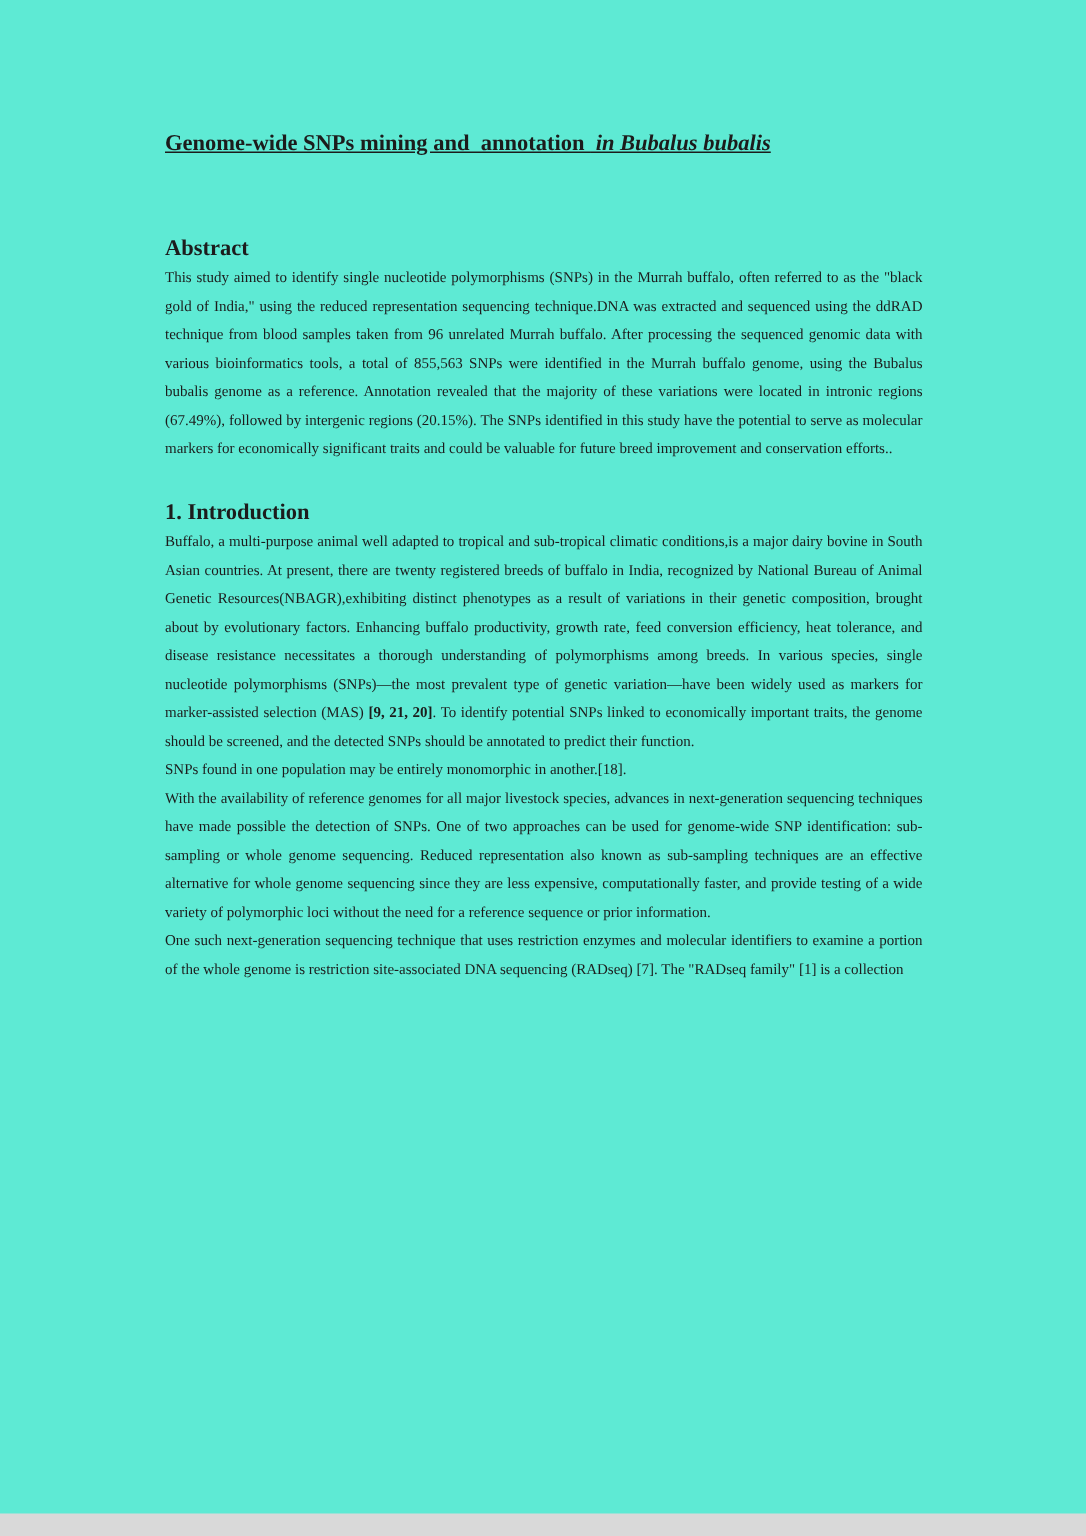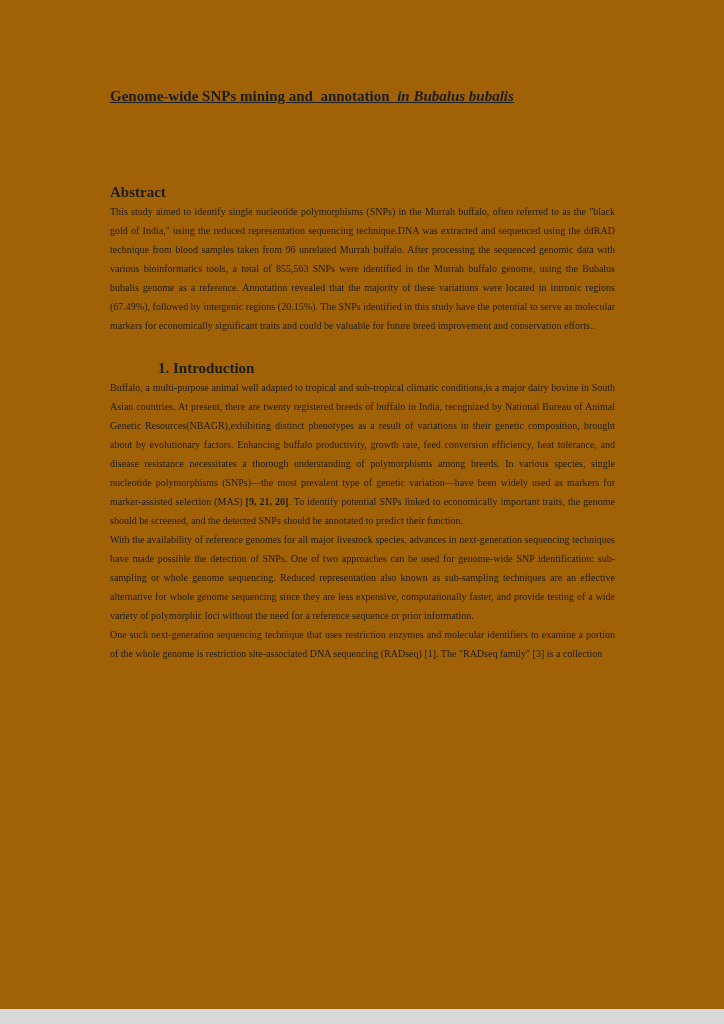--- a/index.html
+++ b/index.html
@@ -1,20 +1,20 @@
 <!DOCTYPE html>
 <html><head>
 <meta charset="utf-8">
 <style>
   html, body { margin: 0; padding: 0; background: #ffffff; }
   .page {
     position: relative;
     width: 724px;
     height: 1024px;
-    background: #a16207;
+    background: #5eead4;
     overflow: hidden;
     font-family: "Liberation Serif", serif;
     color: #1c1c1c;
   }
   .content {
     position: absolute;
     top: 0;
     left: 110px;
     width: 505px;
   }
@@ -26,22 +26,22 @@
     text-decoration: underline;
     white-space: pre-wrap;
   }
   .paper-title .title-italic { font-style: italic; }
   .heading {
     font-size: 15px;
     font-weight: bold;
     line-height: 19px;
     margin: 0;
   }
-  .abstract-heading { margin-top: 77px; }
-  .intro-heading { margin-top: 24px; margin-left: 48px; }
+  .abstract-heading { margin-top: 51px; }
+  .intro-heading { margin-top: 24px; }
   p.body-text {
     margin: 0;
     font-size: 10px;
     line-height: 19px;
     text-align: justify;
   }
   .keywords-line { margin-top: 21px; }
   .bold-inline { font-weight: bold; }
   .bottom-bar {
     position: absolute;
@@ -62,21 +62,22 @@
 
     <h2 class="heading abstract-heading">Abstract</h2>
 
     <p class="body-text">This study aimed to identify single nucleotide polymorphisms (SNPs) in the Murrah buffalo, often referred to as the "black gold of India," using the reduced representation sequencing technique.DNA was extracted and sequenced using the ddRAD technique from blood samples taken from 96 unrelated Murrah buffalo. After processing the sequenced genomic data with various bioinformatics tools, a total of 855,563 SNPs were identified in the Murrah buffalo genome, using the Bubalus bubalis genome as a reference. Annotation revealed that the majority of these variations were located in intronic regions (67.49%), followed by intergenic regions (20.15%). The SNPs identified in this study have the potential to serve as molecular markers for economically significant traits and could be valuable for future breed improvement and conservation efforts..</p>
 
 
     <h2 class="heading intro-heading">1. Introduction</h2>
 
     <p class="body-text"><span>Buffalo, a multi-purpose animal well adapted to tropical and sub-tropical climatic conditions,is a major dairy bovine in South Asian countries. At present, there are twenty registered breeds of buffalo in India, recognized by National Bureau of Animal Genetic Resources(NBAGR),exhibiting distinct phenotypes as a result of variations in their genetic composition, brought about by evolutionary factors. Enhancing buffalo productivity, growth rate, feed conversion efficiency, heat tolerance, and disease resistance necessitates a thorough understanding of polymorphisms among breeds. In various species, single nucleotide polymorphisms (SNPs)—the most prevalent type of genetic variation—have been widely used as markers for marker-assisted selection (MAS) </span><span class="bold-inline">[9, 21, 20]</span><span>. To identify potential SNPs linked to economically important traits, the genome should be screened, and the detected SNPs should be annotated to predict their function.</span></p>
 
+    <p class="body-text">SNPs found in one population may be entirely monomorphic in another.[18].</p>
 
     <p class="body-text">With the availability of reference genomes for all major livestock species, advances in next-generation sequencing techniques have made possible the detection of SNPs. One of two approaches can be used for genome-wide SNP identification: sub-sampling or whole genome sequencing. Reduced representation also known as sub-sampling techniques are an effective alternative for whole genome sequencing since they are less expensive, computationally faster, and provide testing of a wide variety of polymorphic loci without the need for a reference sequence or prior information.</p>
 
-    <p class="body-text">One such next-generation sequencing technique that uses restriction enzymes and molecular identifiers to examine a portion of the whole genome is restriction site-associated DNA sequencing (RADseq) [1]. The "RADseq family" [3] is a collection</p>
+    <p class="body-text">One such next-generation sequencing technique that uses restriction enzymes and molecular identifiers to examine a portion of the whole genome is restriction site-associated DNA sequencing (RADseq) [7]. The "RADseq family" [1] is a collection</p>
 
   </div>
 
   <div class="bottom-bar"></div>
 </div>
 
 </body></html>

